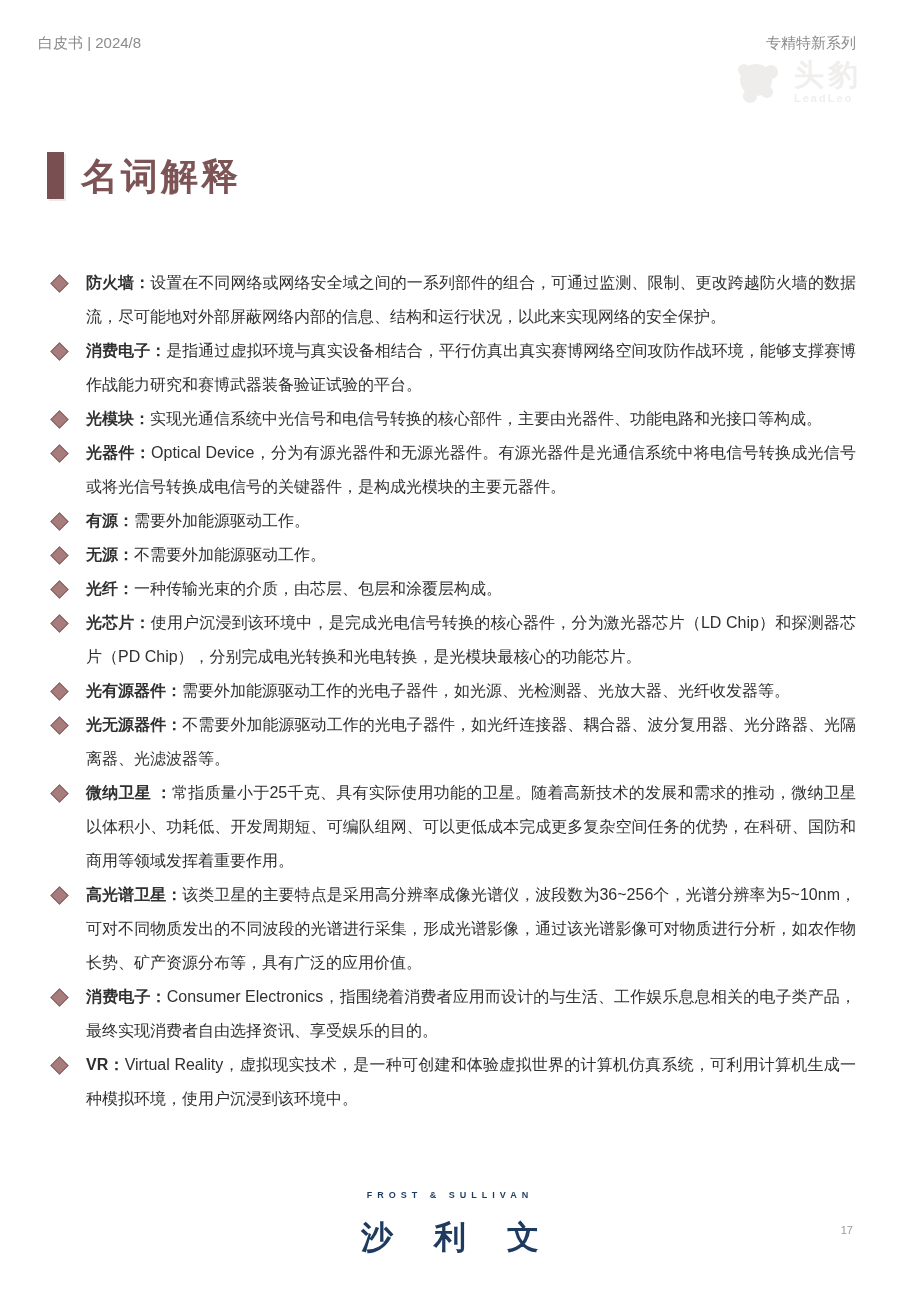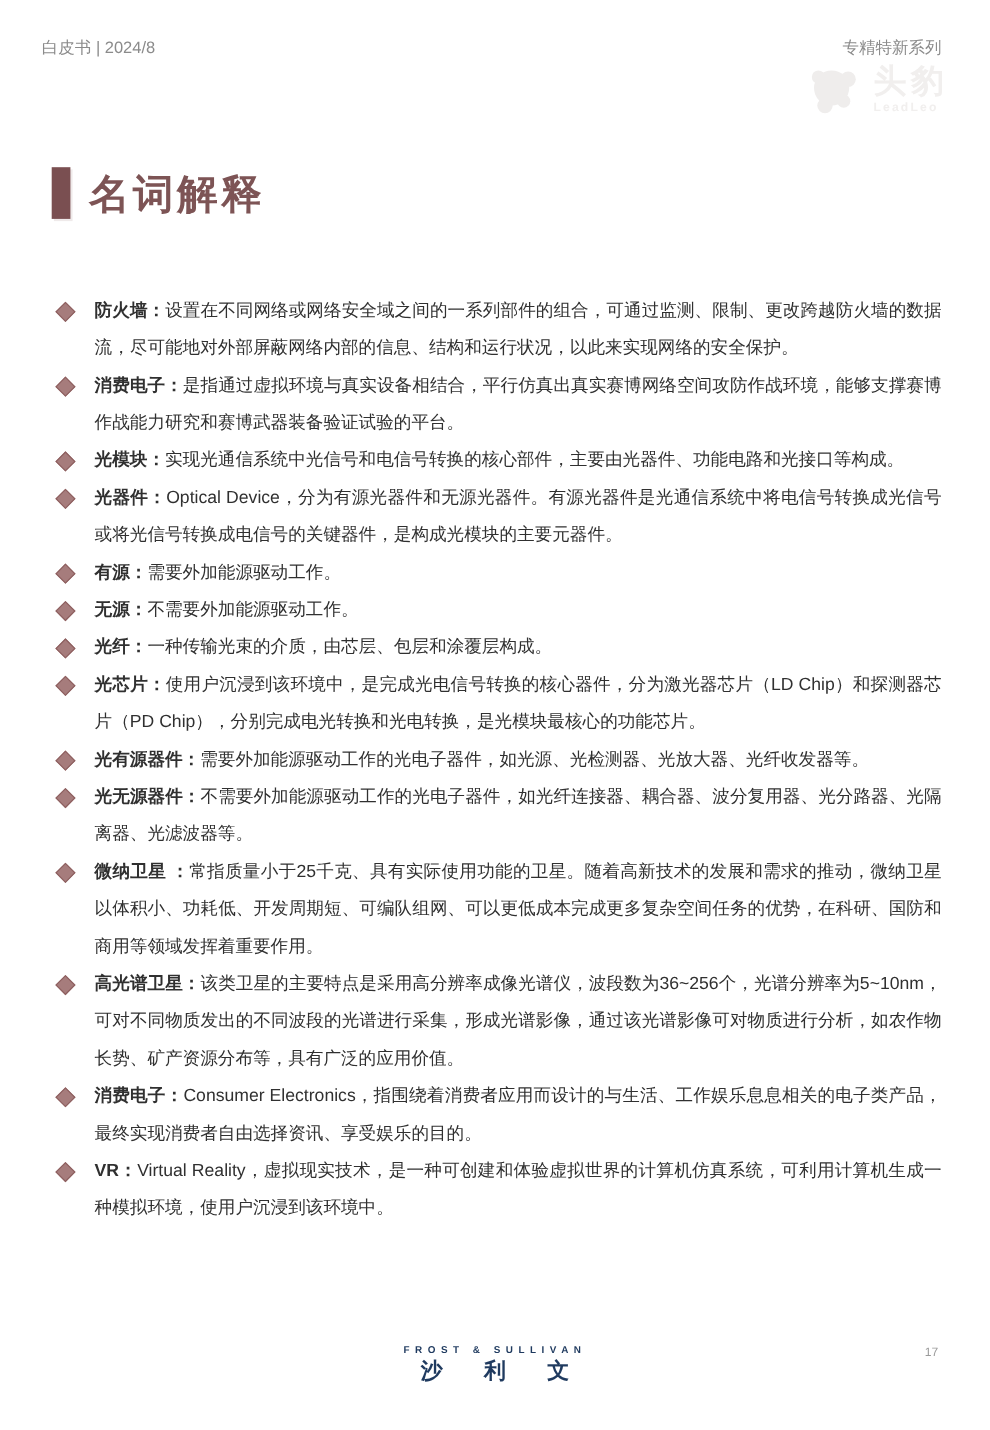--- a/index.html
+++ b/index.html
@@ -47,21 +47,21 @@
     border:1px solid var(--bullet-border);
     transform:rotate(45deg);
   }
   .term{font-weight:bold;}
   
   .footer-logo{
     position:absolute;left:0;right:0;bottom:40px;
     text-align:center;color:var(--brand-navy);
   }
   .brand-en{font-size:9px;font-weight:bold;letter-spacing:5px;margin-top:48px;}
-  .brand-cn{font-size:20px;font-weight:bold;letter-spacing:16px;text-indent:16px;margin-top:1px;}
+  .brand-cn{font-size:32px;font-weight:bold;letter-spacing:16px;text-indent:16px;margin-top:16px;}
   .page-num{
     position:absolute;top:1224px;right:47px;
     font-size:11px;color:var(--page-number);
   }
 </style>
 </head>
 <body>
 
 <div class="page">
 

